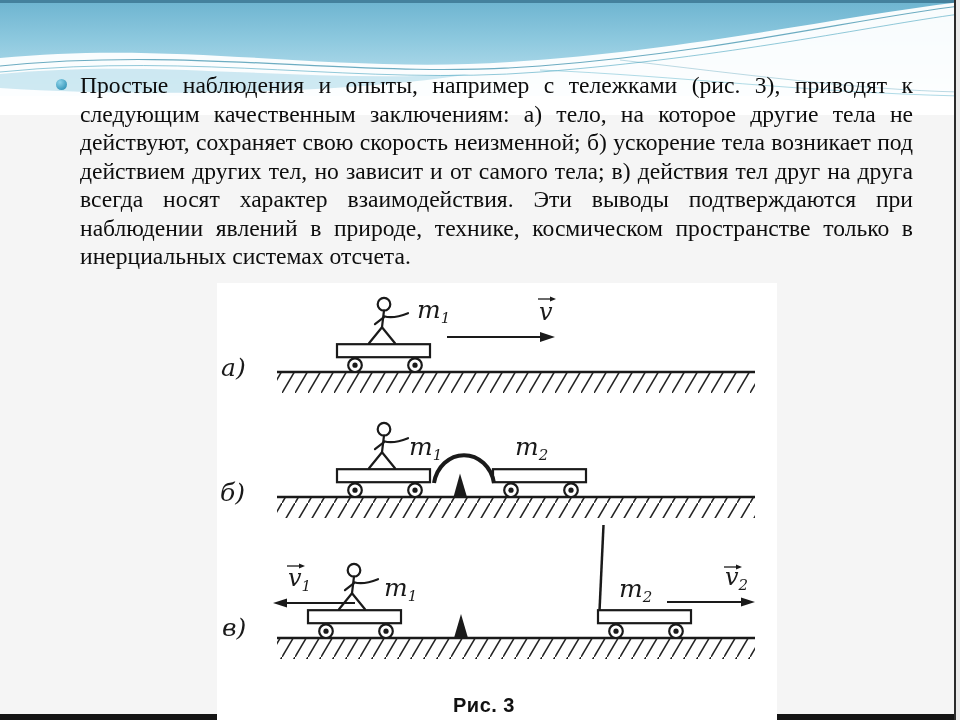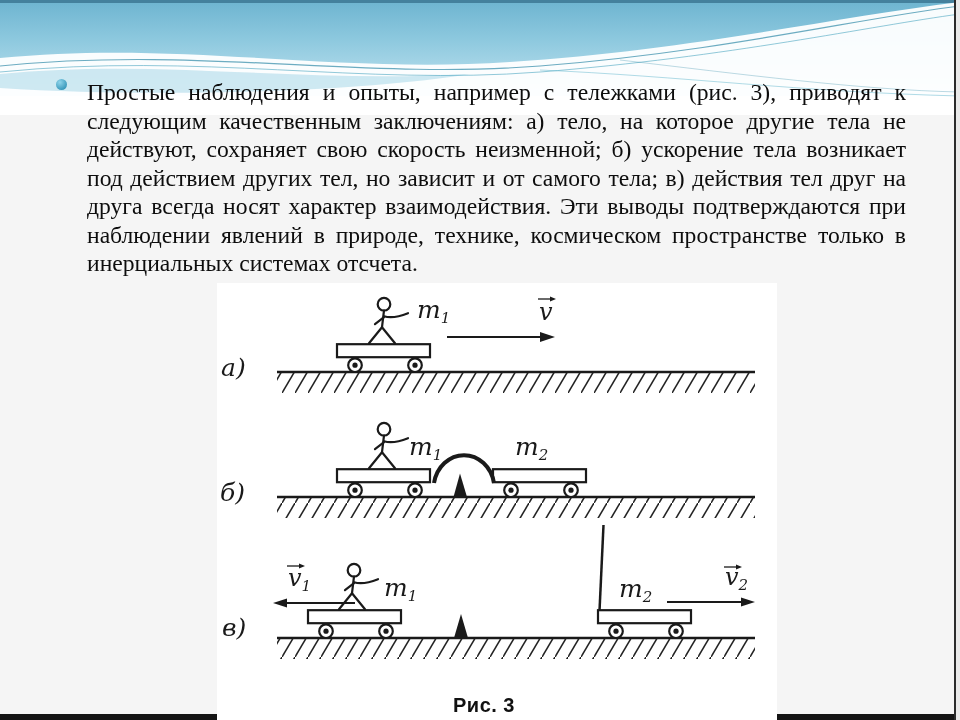--- a/index.html
+++ b/index.html
@@ -10,21 +10,21 @@
   }
   .slide{position:absolute;inset:0;}
   #header-svg{position:absolute;top:0;left:0;z-index:1;display:block;}
   .bullet{
     position:absolute;left:56px;top:79px;width:11px;height:11px;border-radius:50%;
     background:radial-gradient(circle at 35% 30%, #8ed4ea, #1d84ab);
     z-index:2;
   }
   .text-block{position:absolute;left:80px;top:71px;width:833px;z-index:2;}
   .text-block p{
-    margin:7px;font-size:23.6px;line-height:28.5px;color:#0d0d0d;
+    margin:0;font-size:23.6px;line-height:28.5px;color:#0d0d0d;
     text-align:justify;text-align-last:left;
   }
   .figure{
     position:absolute;left:217px;top:283px;width:560px;height:437px;
     background:#ffffff;z-index:2;
   }
   .figure svg{display:block;}
   .bottom-border{position:absolute;left:0;top:714px;width:960px;height:6px;background:#141414;z-index:1;}
   .right-strip{position:absolute;left:956px;top:0;width:4px;height:720px;background:#e9e9e9;z-index:3;}
   .right-border{position:absolute;left:954px;top:0;width:2px;height:720px;background:#2b2b2b;z-index:4;}

